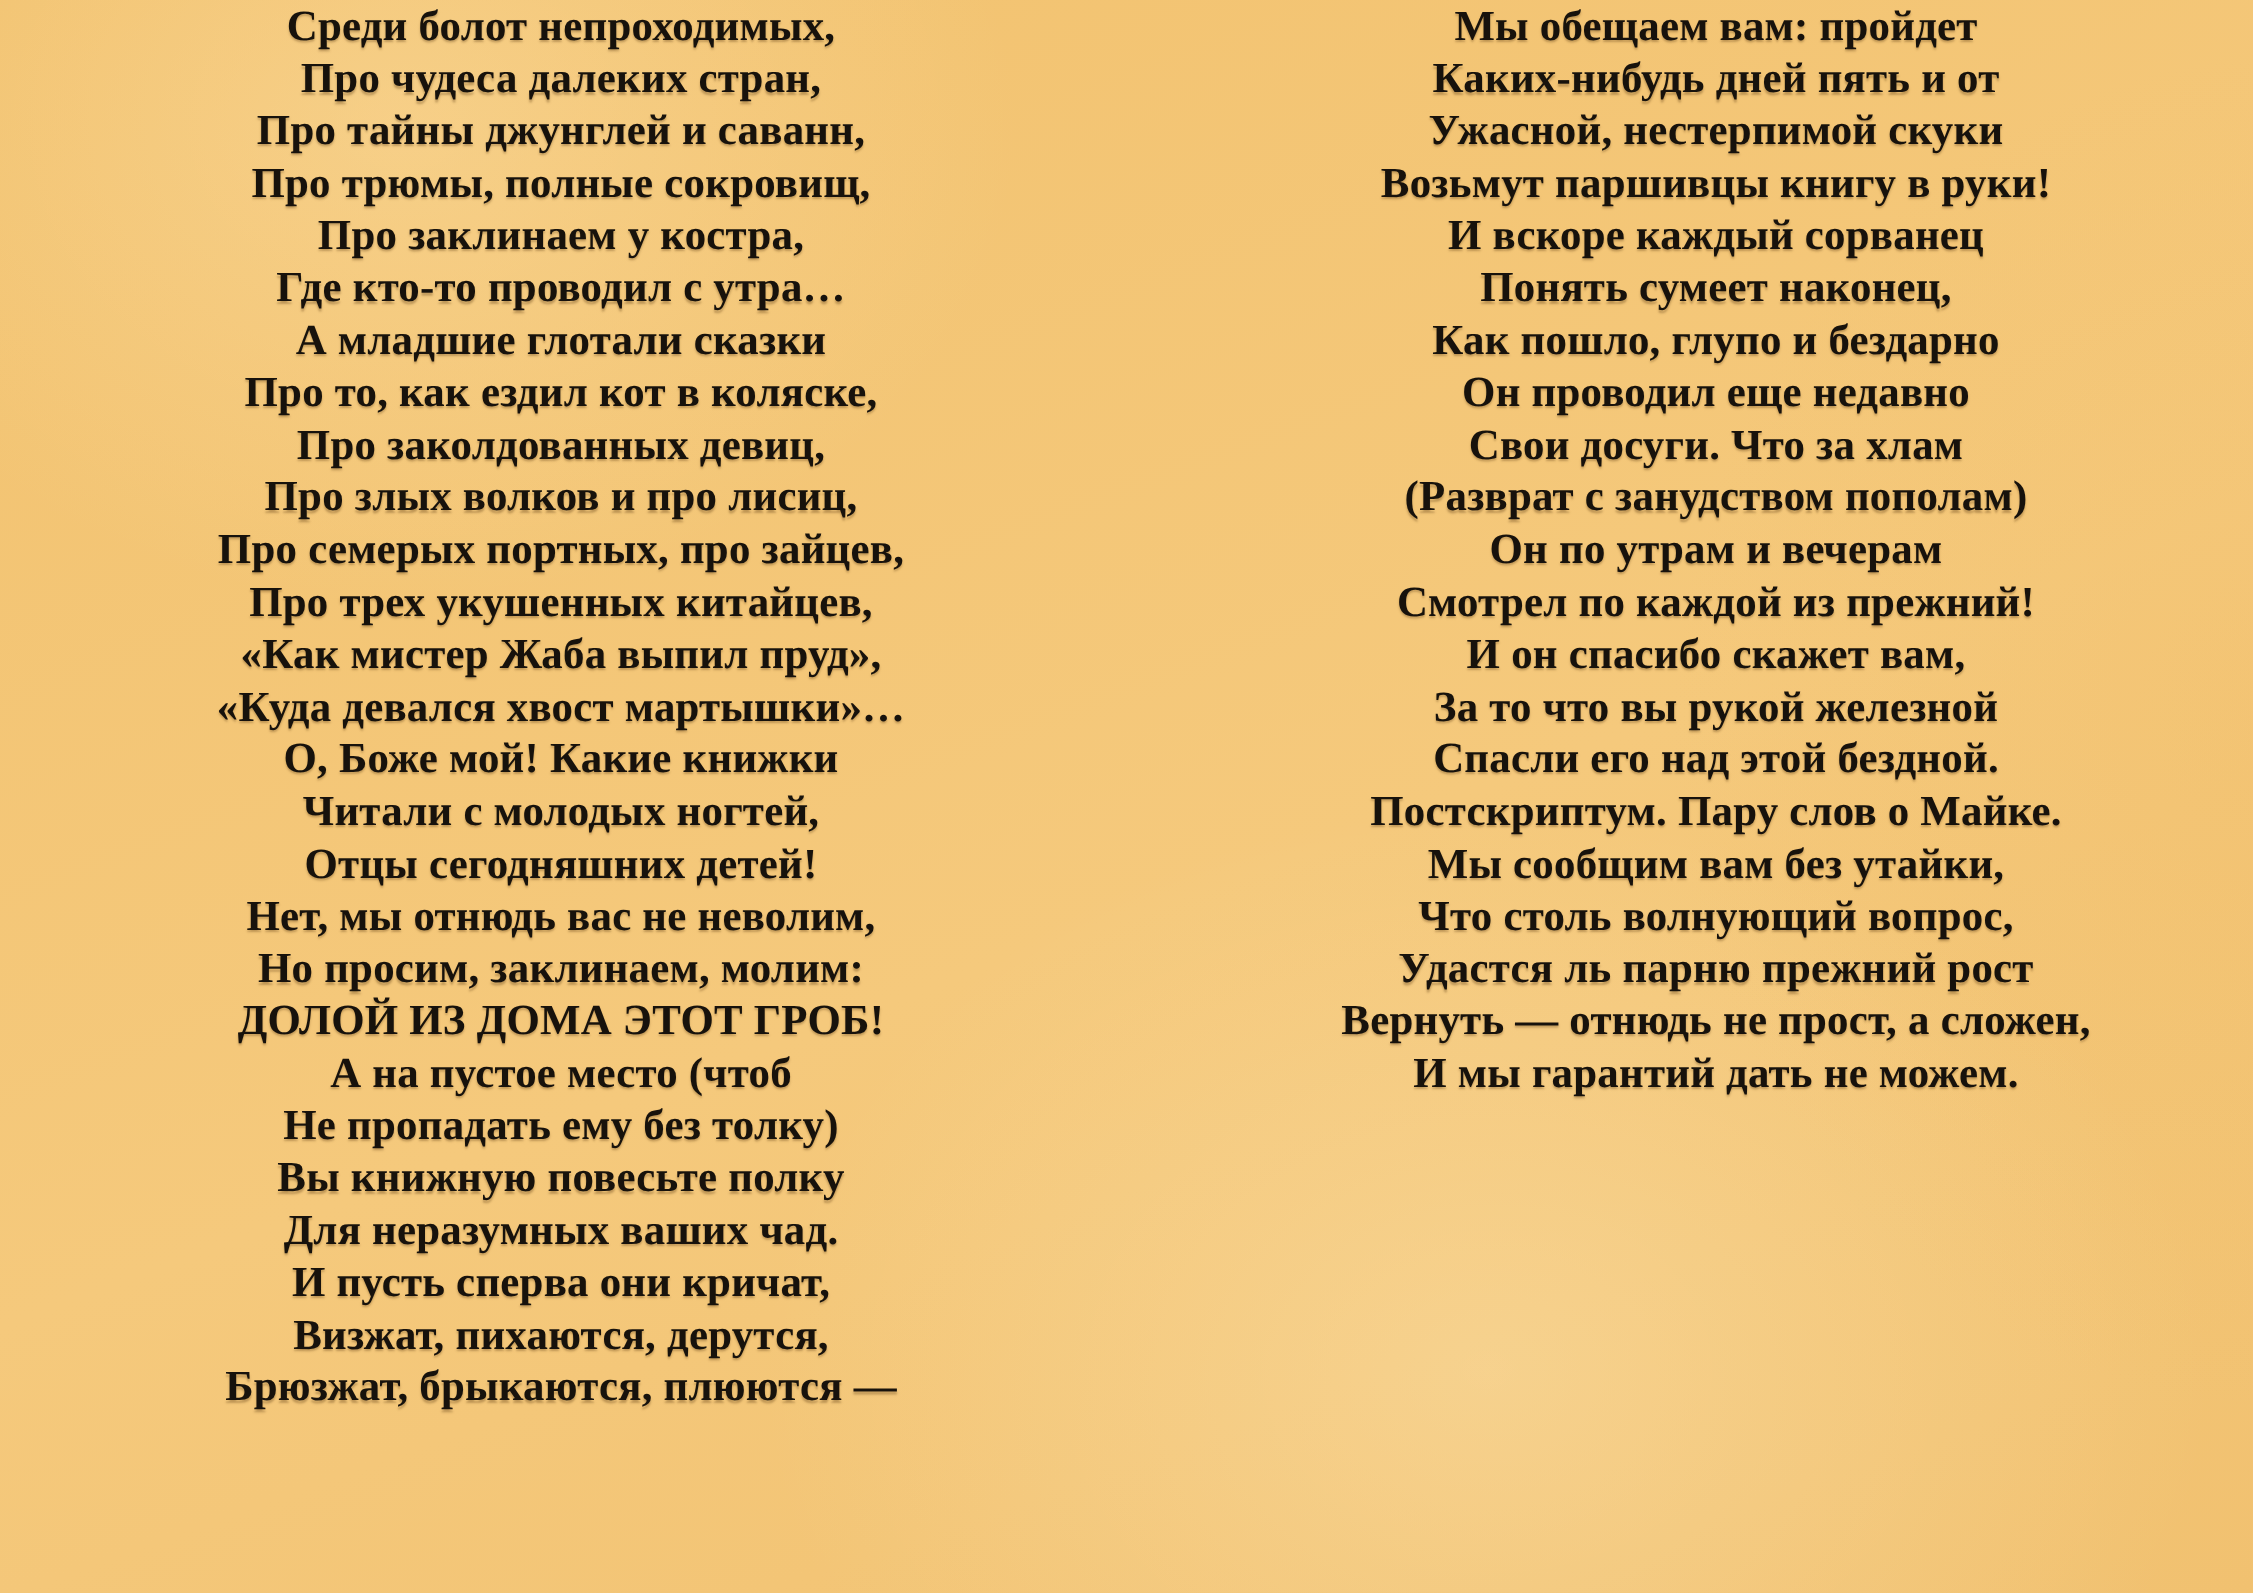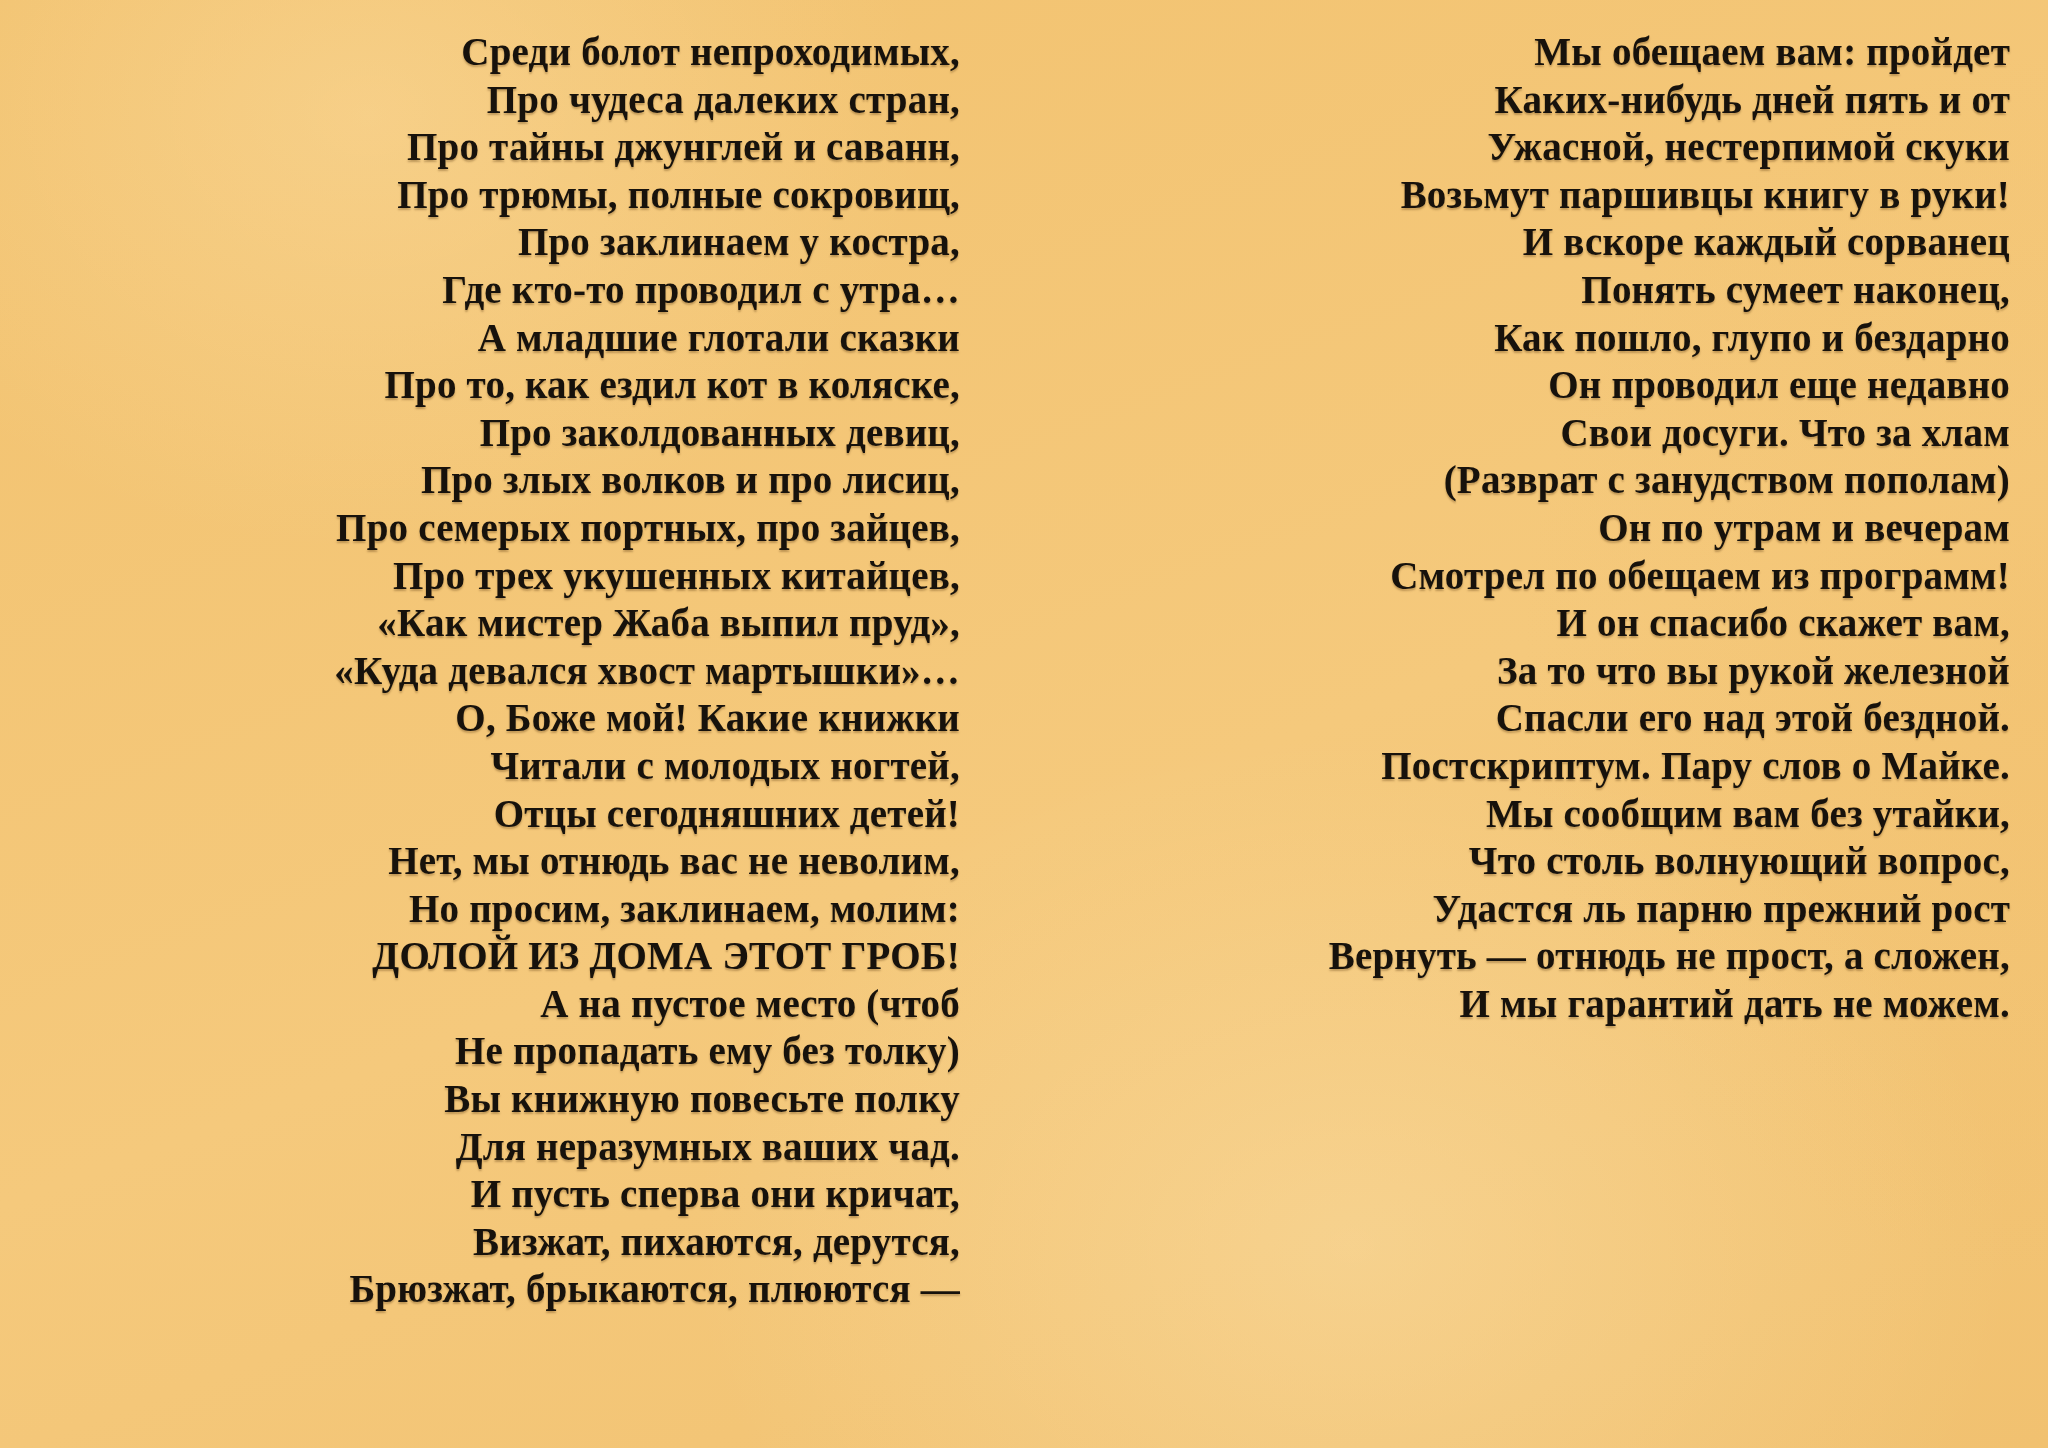--- a/index.html
+++ b/index.html
@@ -13,23 +13,23 @@
     position: relative;
     background-color: #f3c475;
     background-image:
       radial-gradient(900px 700px at 18% 8%,  rgba(255,232,182,0.32), rgba(255,232,182,0) 62%),
       radial-gradient(1100px 850px at 66% 86%, rgba(255,239,198,0.30), rgba(255,239,198,0) 60%),
       radial-gradient(850px 950px at 101% 46%, rgba(238,182,92,0.22),  rgba(238,182,92,0) 65%),
       linear-gradient(160deg, #f2c26f 0%, #f5c97c 55%, #f1c170 100%);
   }
   .poem-column {
     position: absolute;
-    top: 28px;
+    top: 0;
     width: 900px;
-    text-align: right;
+    text-align: center;
     font-family: "Liberation Serif", "DejaVu Serif", serif;
     font-weight: 700;
     font-size: 39px;
     line-height: 47.6px;
     color: #17120c;
     text-shadow: 0 2px 2px rgba(110, 75, 30, 0.40);
     letter-spacing: 0.2px;
   }
   .poem-column--left  { left: 60px;  }
   .poem-column--right { left: 1110px; }
@@ -77,21 +77,21 @@
     <div class="poem-line">Каких-нибудь дней пять и от</div>
     <div class="poem-line">Ужасной, нестерпимой скуки</div>
     <div class="poem-line">Возьмут паршивцы книгу в руки!</div>
     <div class="poem-line">И вскоре каждый сорванец</div>
     <div class="poem-line">Понять сумеет наконец,</div>
     <div class="poem-line">Как пошло, глупо и бездарно</div>
     <div class="poem-line">Он проводил еще недавно</div>
     <div class="poem-line">Свои досуги. Что за хлам</div>
     <div class="poem-line">(Разврат с занудством пополам)</div>
     <div class="poem-line">Он по утрам и вечерам</div>
-    <div class="poem-line">Смотрел по обещаем из программ!</div>
+    <div class="poem-line">Смотрел по каждой из прежний!</div>
     <div class="poem-line">И он спасибо скажет вам,</div>
     <div class="poem-line">За то что вы рукой железной</div>
     <div class="poem-line">Спасли его над этой бездной.</div>
     <div class="poem-line">Постскриптум. Пару слов о Майке.</div>
     <div class="poem-line">Мы сообщим вам без утайки,</div>
     <div class="poem-line">Что столь волнующий вопрос,</div>
     <div class="poem-line">Удастся ль парню прежний рост</div>
     <div class="poem-line">Вернуть — отнюдь не прост, а сложен,</div>
     <div class="poem-line">И мы гарантий дать не можем.</div>
   </div>

